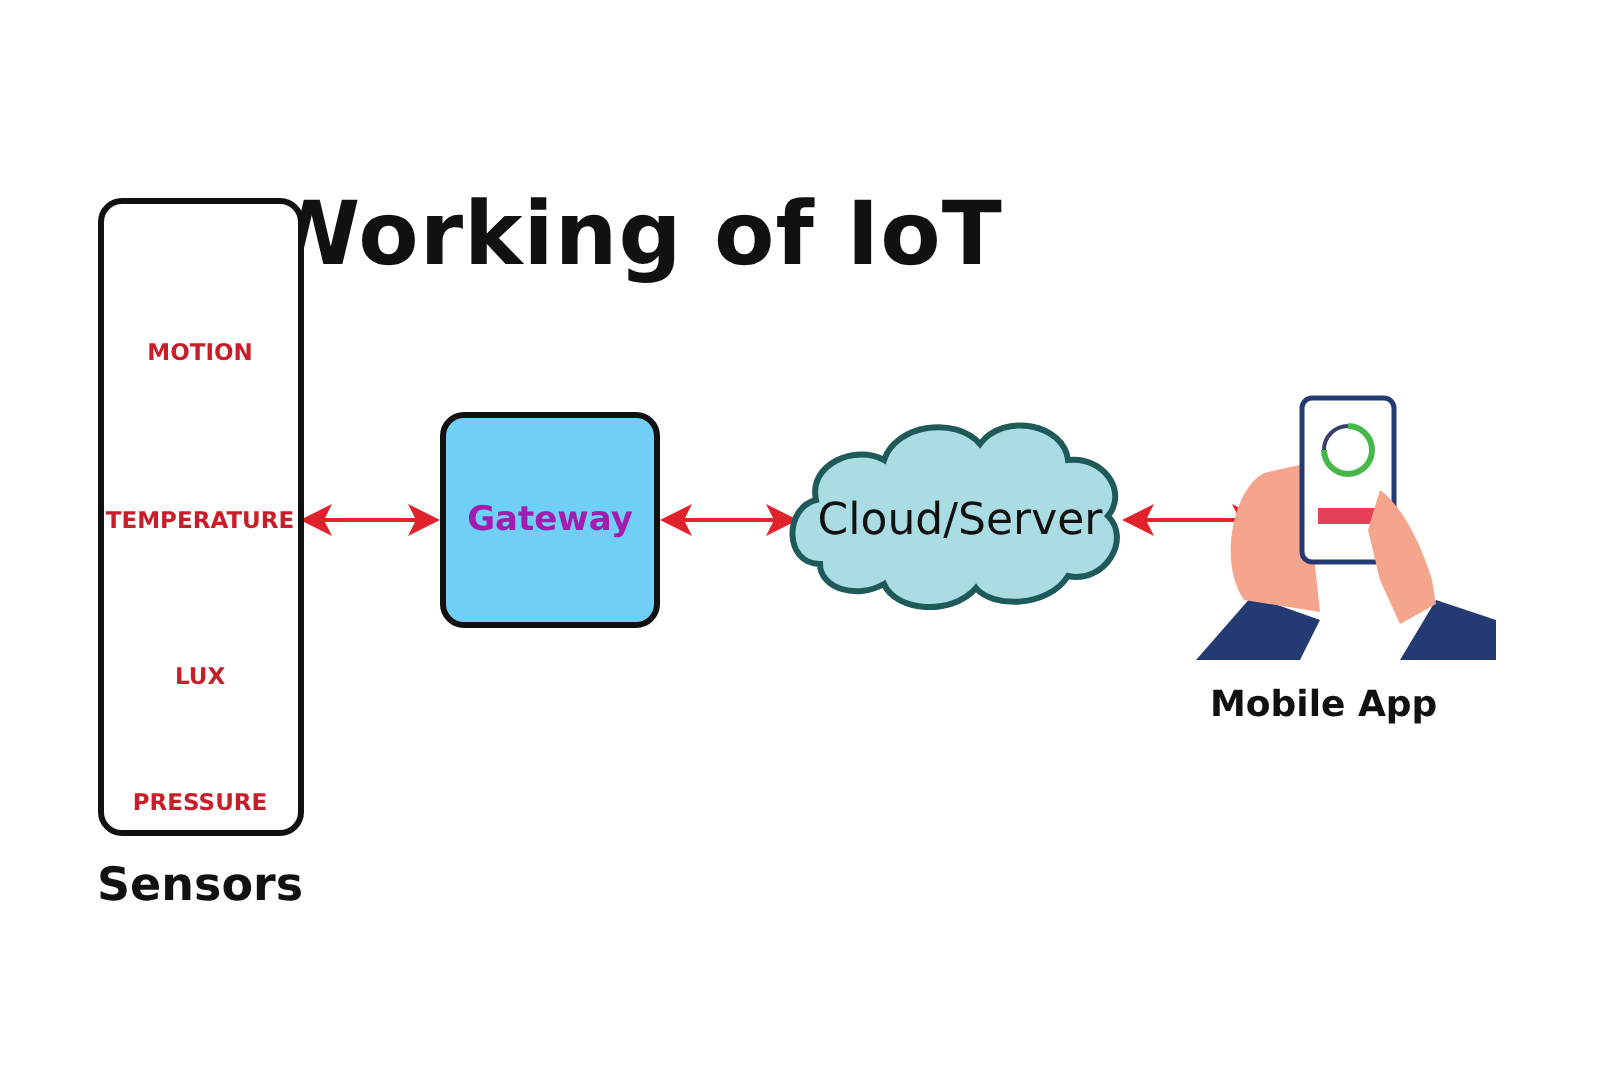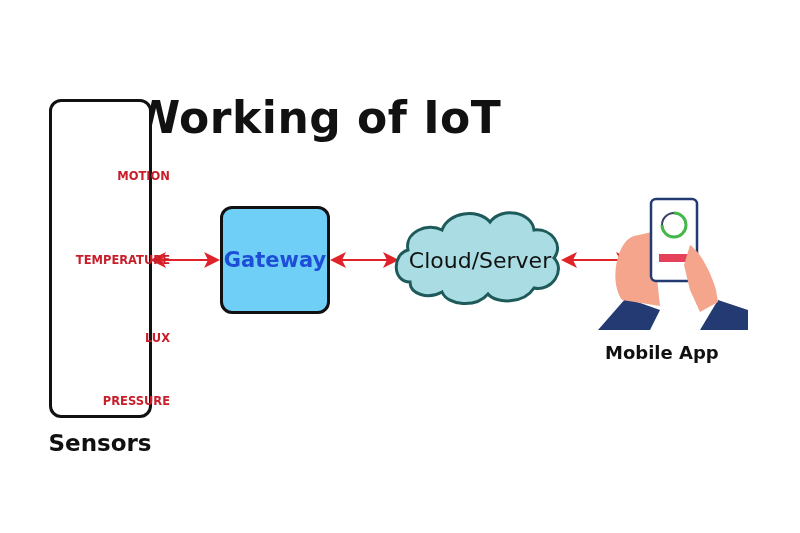--- a/index.html
+++ b/index.html
@@ -3,28 +3,28 @@
 <meta charset="utf-8">
 <style>
   html, body { margin: 0; padding: 0; background: #ffffff; }
   body { width: 800px; height: 533px; position: relative; overflow: hidden;
          font-family: "DejaVu Sans", sans-serif; }
   .abs { position: absolute; }
   #title { left: 0; width: 633px; top: 92px; text-align: center; font-size: 44px;
            font-weight: bold; color: #111; letter-spacing: 0.5px; }
   #sensor-box { left: 49px; top: 99px; width: 103px; height: 319px; border: 3px solid #111;
                 border-radius: 12px; box-sizing: border-box; background: #fff; }
-  .sensor-label { color: #c81e2a; font-weight: bold; font-size: 11.5px; text-align: right;
+  .sensor-label { color: #c81e2a; font-weight: bold; font-size: 11.5px; text-align: center;
                   width: 140px; left: 30px; }
   #sensors-caption { left: 40px; width: 120px; text-align: center; top: 430px; font-size: 23px;
                      font-weight: bold; color: #111; }
   #gateway { left: 220px; top: 206px; width: 110px; height: 108px; background: #6fcff7;
              border: 3px solid #111; border-radius: 12px; box-sizing: border-box;
              display: flex; align-items: center; justify-content: center; }
-  #gateway span { font-size: 21px; font-weight: bold; color: #1d4ed8; }
+  #gateway span { font-size: 17px; font-weight: bold; color: #a21caf; }
   #cloud-label { left: 395px; width: 170px; top: 248px; text-align: center; font-size: 22px;
                  font-weight: normal; color: #111; }
   #mobile-caption { left: 605px; width: 145px; top: 342px; font-size: 18px;
                     font-weight: bold; color: #111; }
   svg { position: absolute; left: 0; top: 0; }
 </style>
 </head>
 <body>
 
 <svg width="800" height="533" viewBox="0 0 800 533">

